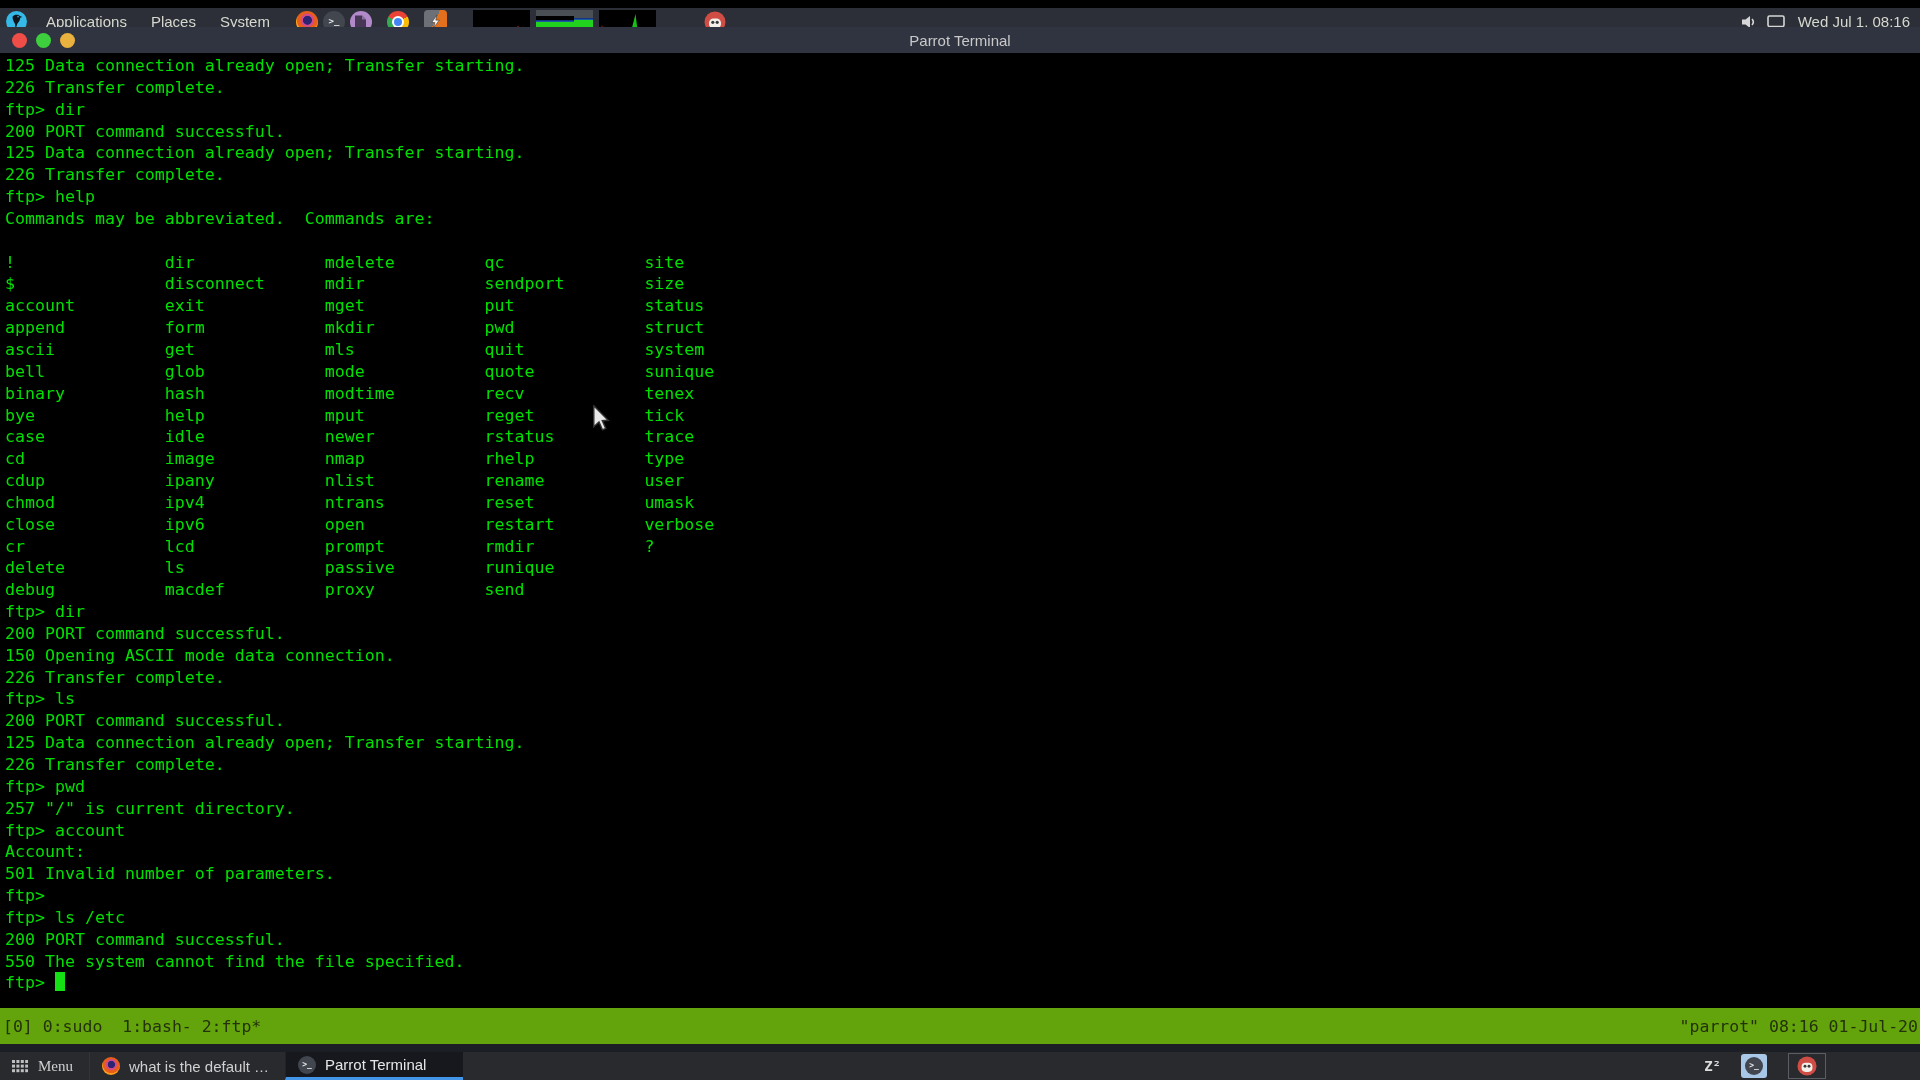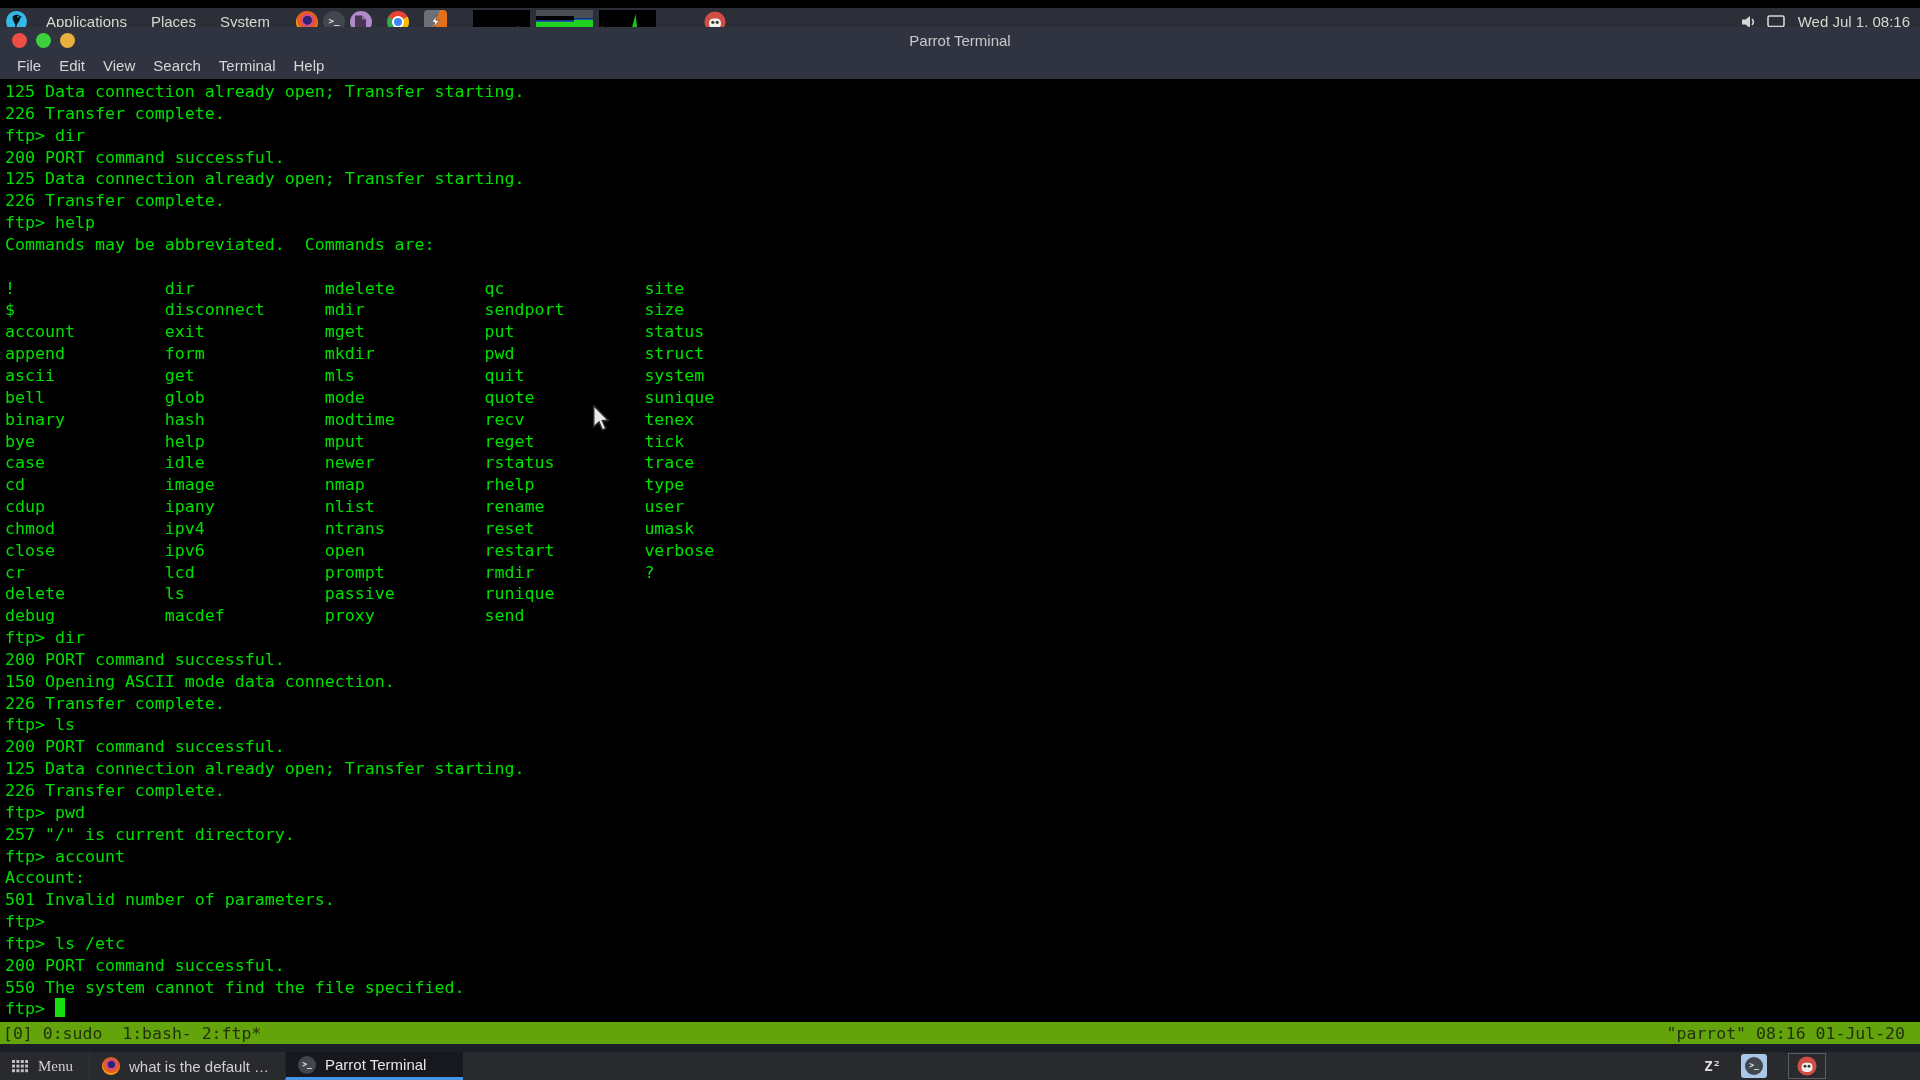--- a/index.html
+++ b/index.html
@@ -87,24 +87,24 @@
     font-family:"DejaVu Sans Mono", monospace;
     font-size:16.6px; line-height:21.85px;
     color:#00e000; white-space:pre;
   }
   .cursor {
     display:inline-block; width:10px; height:19px;
     background:#14e014; vertical-align:-3px;
   }
 
   .tmux-bar {
-    height:22px; flex:0 0 auto; background:#63a30c; color:#233209;
+    height:36px; flex:0 0 auto; background:#63a30c; color:#233209;
     font-family:"DejaVu Sans Mono", monospace; font-size:16.5px;
     display:flex; align-items:center; justify-content:space-between;
-    padding:0 15px 0 3px; white-space:pre;gap:12px;
+    padding:0 2px 0 3px; white-space:pre;gap:12px;
   }
 
   
   .bottom-strip {
     position:absolute; top:1044px; left:0; width:1920px; height:8px;
     background:#1b1e25;
   }
   .taskbar {
     position:absolute; top:1052px; left:0; width:1920px; height:28px;
     background:#282a2e; display:flex; align-items:center;
@@ -224,28 +224,20 @@
 <div class="window">
   <div class="titlebar">
     <div class="wbtns">
       <span class="wbtn wb-close"></span>
       <span class="wbtn wb-min"></span>
       <span class="wbtn wb-max"></span>
     </div>
     <div class="wtitle">Parrot Terminal</div>
   </div>
 
-  <div class="menubar">
-    <span class="mi">File</span>
-    <span class="mi">Edit</span>
-    <span class="mi">View</span>
-    <span class="mi">Search</span>
-    <span class="mi">Terminal</span>
-    <span class="mi">Help</span>
-  </div>
 
   <div class="screen">
     <pre class="term-text">125 Data connection already open; Transfer starting.
 226 Transfer complete.
 ftp&gt; dir
 200 PORT command successful.
 125 Data connection already open; Transfer starting.
 226 Transfer complete.
 ftp&gt; help
 Commands may be abbreviated.  Commands are:

